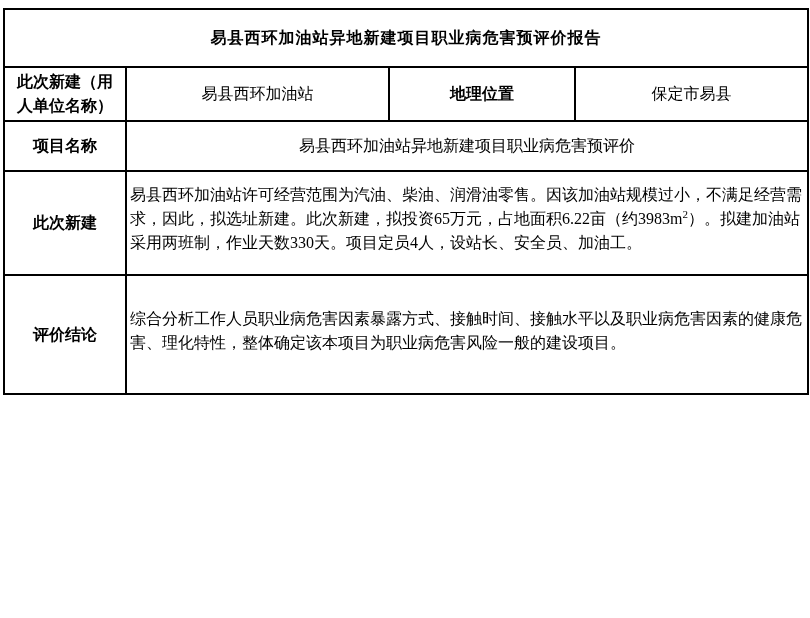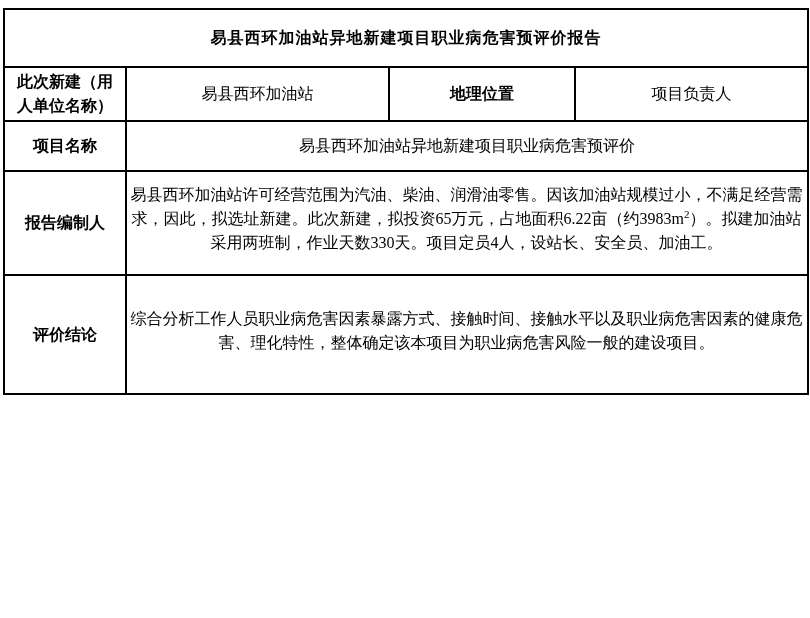--- a/index.html
+++ b/index.html
@@ -40,21 +40,21 @@
   td.lbl {
     font-weight: bold;
     text-align: center;
     padding: 2px 8px;
   }
   td.val-center {
     text-align: center;
     padding: 2px 4px;
   }
   td.val-left {
-    text-align: center;
+    text-align: left;
     padding: 2px 4px 10px 3px;
   }
   sup.sq {
     font-size: 11px;
     line-height: 0;
   }
 </style>
 </head>
 <body>
 
@@ -71,30 +71,30 @@
 
     <tbody>
         <tr style="height:46px">
       <td colspan="6" class="title-cell">易县西环加油站异地新建项目职业病危害预评价报告</td>
     </tr>
 
     <tr style="height:54px">
       <td class="lbl">此次新建（用人单位名称）</td>
       <td colspan="2" class="val-center">易县西环加油站</td>
       <td colspan="2" class="lbl">地理位置</td>
-      <td class="val-center">项目负责人</td>
+      <td class="val-center">保定市易县</td>
     </tr>
 
     <tr style="height:50px">
       <td class="lbl">项目名称</td>
       <td colspan="5" class="val-center">易县西环加油站异地新建项目职业病危害预评价</td>
     </tr>
 
     <tr style="height:104px">
-      <td class="lbl">报告编制人</td>
+      <td class="lbl">此次新建</td>
       <td colspan="5" class="val-left">
         <span>易县西环加油站许可经营范围为汽油、柴油、润滑油零售。因该加油站规模过小，不满足经营需求，因此，拟选址新建。此次新建，拟投资65万元，占地面积6.22亩（约3983m</span><sup class="sq">2</sup><span>）。拟建加油站采用两班制，作业天数330天。项目定员4人，设站长、安全员、加油工。</span>
       </td>
     </tr>
 
 
 
 
     <tr style="height:119px">
       <td class="lbl">评价结论</td>

